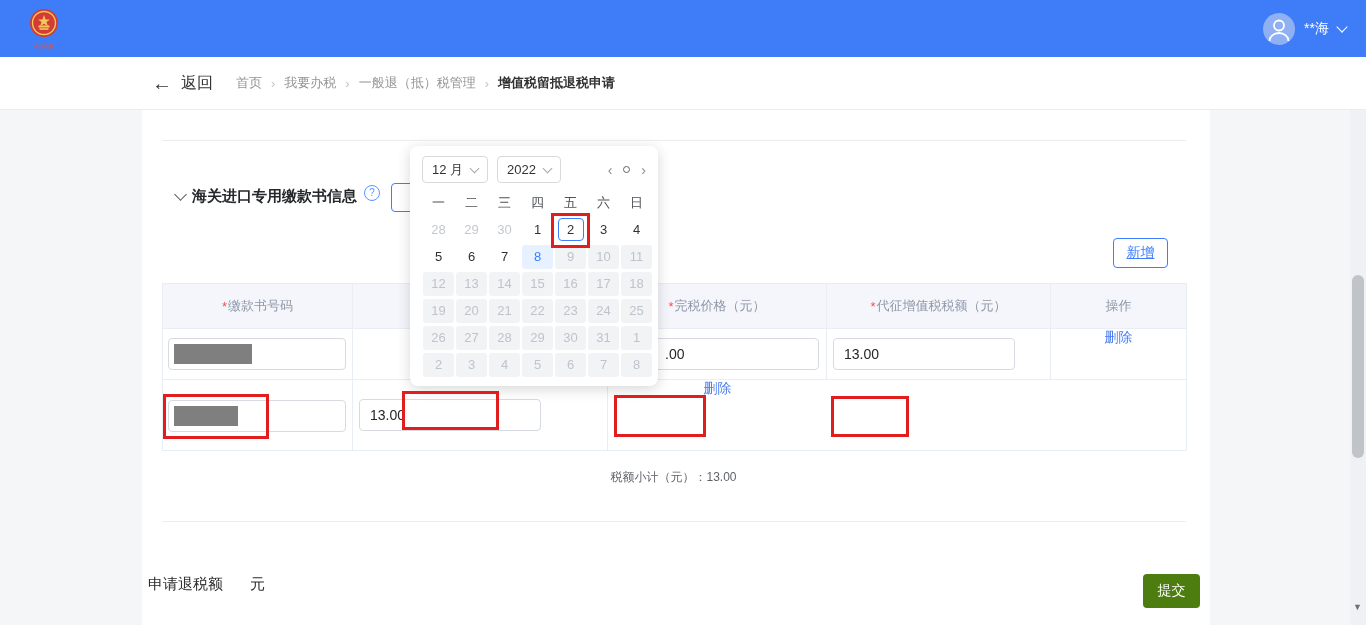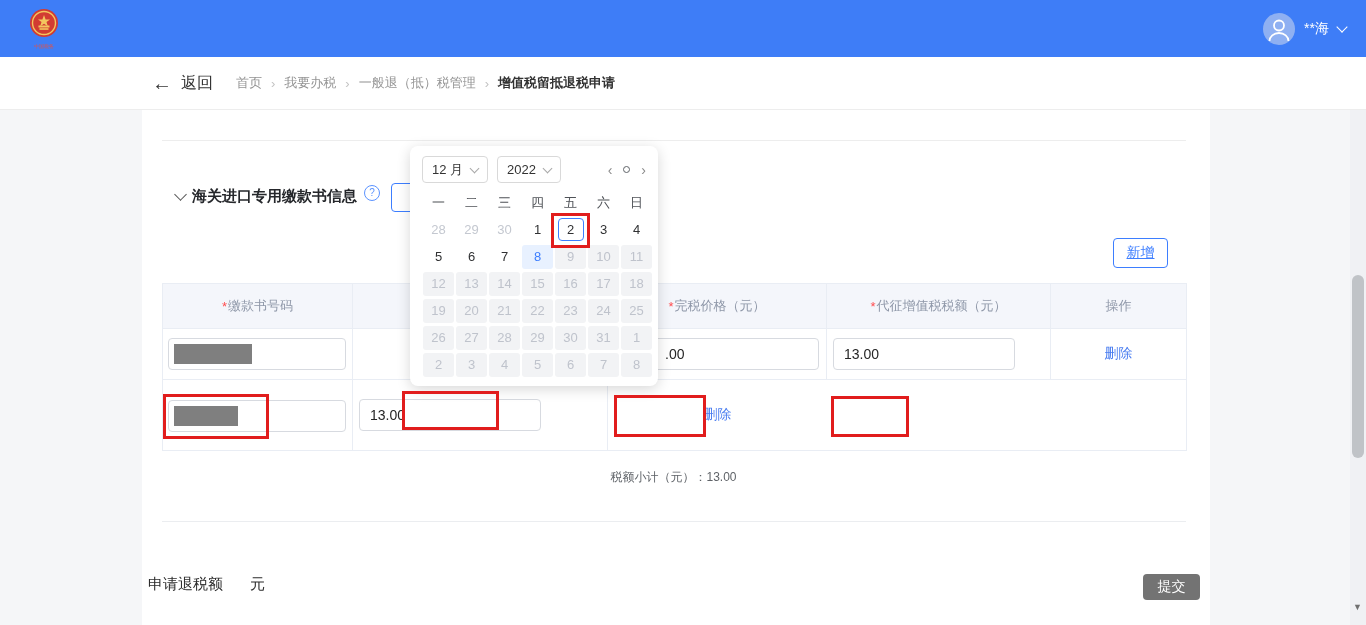--- a/index.html
+++ b/index.html
@@ -42,21 +42,21 @@
   .t-row:last-child{border-bottom:none;}
   .cell{border-right:1px solid #e9edf4;position:relative;box-sizing:border-box;}
   .cell:last-child{border-right:none;}
   .hcell{height:44px;background:#f4f6fb;display:flex;align-items:center;justify-content:center;font-size:13px;color:#8e97a8;}
   .req{color:#ff4d4f;margin-right:1px;}
   .row-1 .cell{height:50px;}
   .row-2 .cell{height:70px;}
   .inp{position:absolute;background:#fff;border:1px solid #d7dae0;border-radius:4px;font-size:14px;color:#262626;display:flex;align-items:center;padding:0 10px;box-sizing:border-box;height:32px;}
   .redacted{position:absolute;left:5px;top:5px;height:20px;background:#7f7f7f;}
   .del-link{color:#4a7df0;font-size:14px;cursor:pointer;}
-  .cell-center{display:flex;align-items:center;justify-content:center;}
+  .cell-center{display:flex;justify-content:center;}
   .err-input{border-color:#ffb4b0;box-shadow:0 0 3px rgba(244,83,83,.45);}
   .err-msg{position:absolute;left:110px;top:50px;color:#f45b5b;font-size:12px;}
   .tail-pad{padding-left:36px;}
 
   
   .dp{position:absolute;left:410px;top:146px;width:248px;height:240px;background:#fff;border-radius:8px;box-shadow:0 3px 14px rgba(0,0,0,.16);z-index:40;}
   .dp-sel{position:absolute;top:10px;height:27px;border:1px solid #d9d9d9;border-radius:4px;display:flex;align-items:center;padding:0 9px;gap:8px;font-size:13px;color:#333;box-sizing:border-box;cursor:pointer;background:#fff;}
   .dp-sel .chev{border-color:#a8a8a8;width:6px;height:6px;margin-top:-3px;}
   .dp-month{left:12px;}
   .dp-year{left:87px;}
@@ -74,21 +74,21 @@
   .day.selected .pill{width:24px;height:21px;border:1px solid #3d7eff;border-radius:4px;background:#fff;}
 
   
   .anno{position:absolute;border:3px solid #e11d1d;z-index:60;pointer-events:none;}
 
   
   .subtotal{position:absolute;left:162px;top:469px;width:1023px;text-align:center;font-size:12px;color:#5f6368;}
   .divider{position:absolute;left:162px;top:521px;width:1024px;height:1px;background:#ebedf0;}
   .refund-label{position:absolute;left:148px;top:575px;font-size:15px;color:#2b2b2b;}
   .refund-unit{position:absolute;left:250px;top:575px;font-size:15px;color:#2b2b2b;}
-  .submit-btn{position:absolute;left:1143px;top:574px;width:57px;height:26px;background:#737373;border-radius:4px;color:#fff;font-size:14px;display:flex;align-items:center;justify-content:center;cursor:pointer;}
+  .submit-btn{position:absolute;left:1143px;top:574px;width:57px;height:34px;background:#4d7c0f;border-radius:4px;color:#fff;font-size:14px;display:flex;align-items:center;justify-content:center;cursor:pointer;}
 
   
   .sb-track{position:absolute;left:1350px;top:110px;width:16px;height:515px;background:#f0f1f4;}
   .sb-thumb{position:absolute;left:1352px;top:275px;width:12px;height:183px;background:#c0c3c7;border-radius:7px;cursor:pointer;}
   .sb-down{position:absolute;left:1353px;top:602px;font-size:9px;color:#707070;cursor:pointer;}
 </style>
 </head>
 <body>
 
 <div id="stage">

